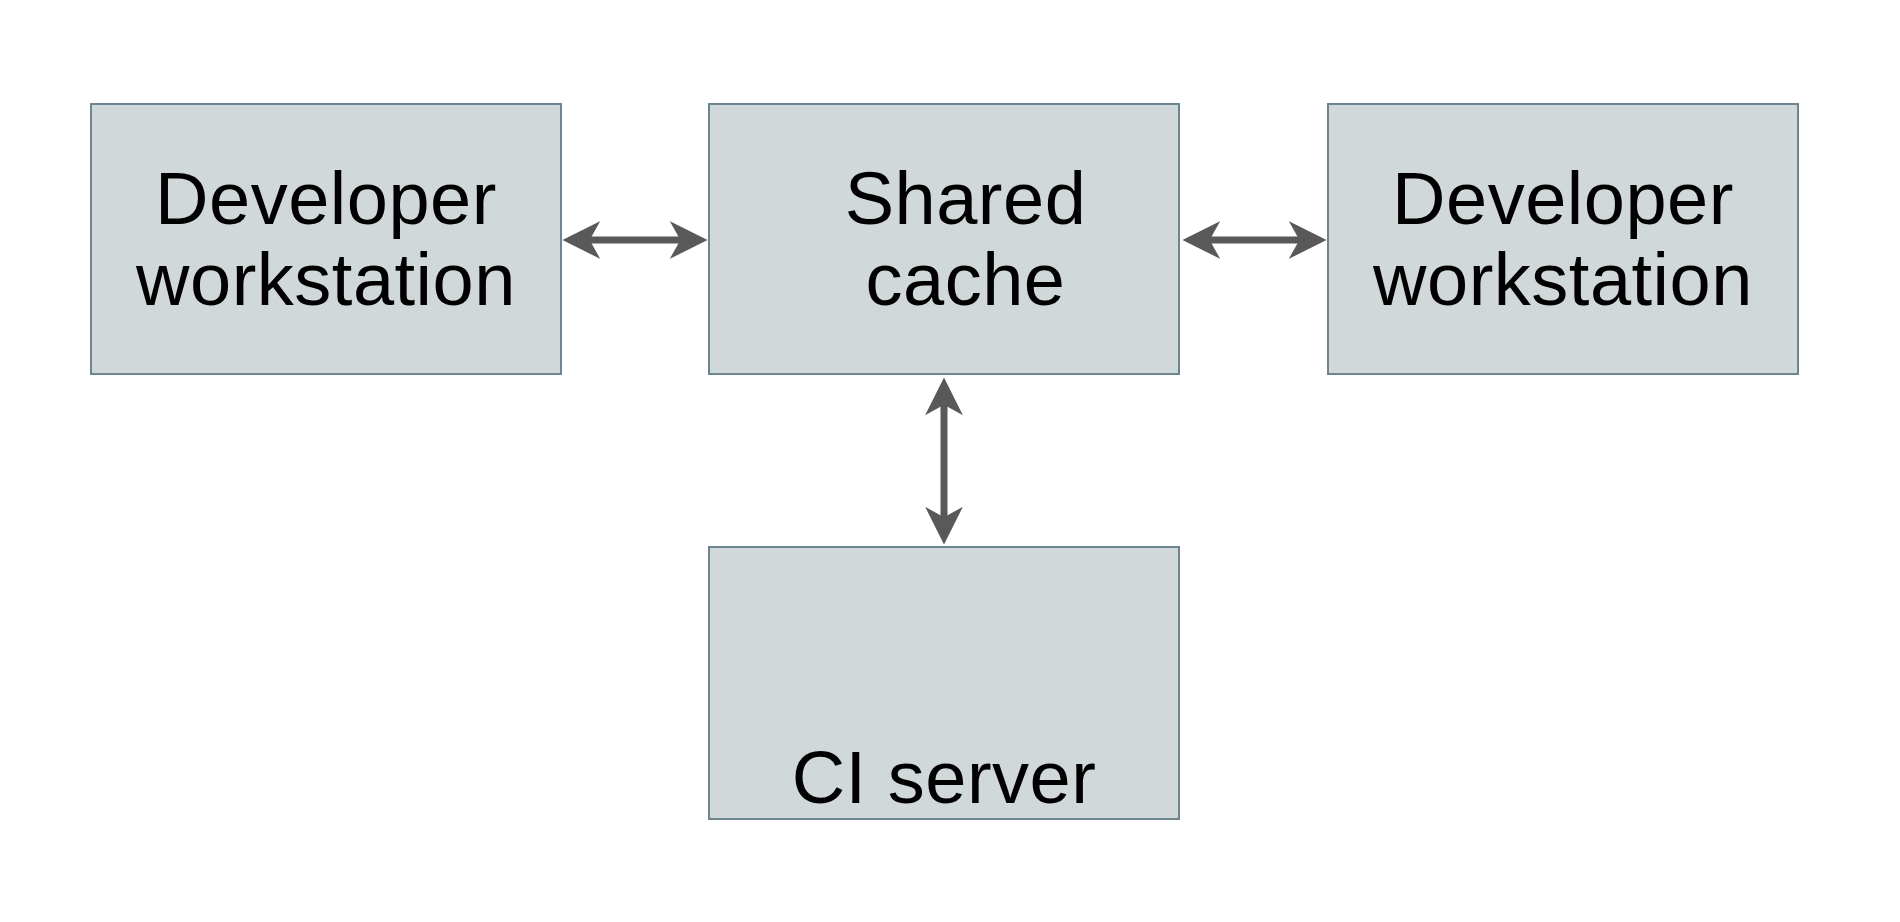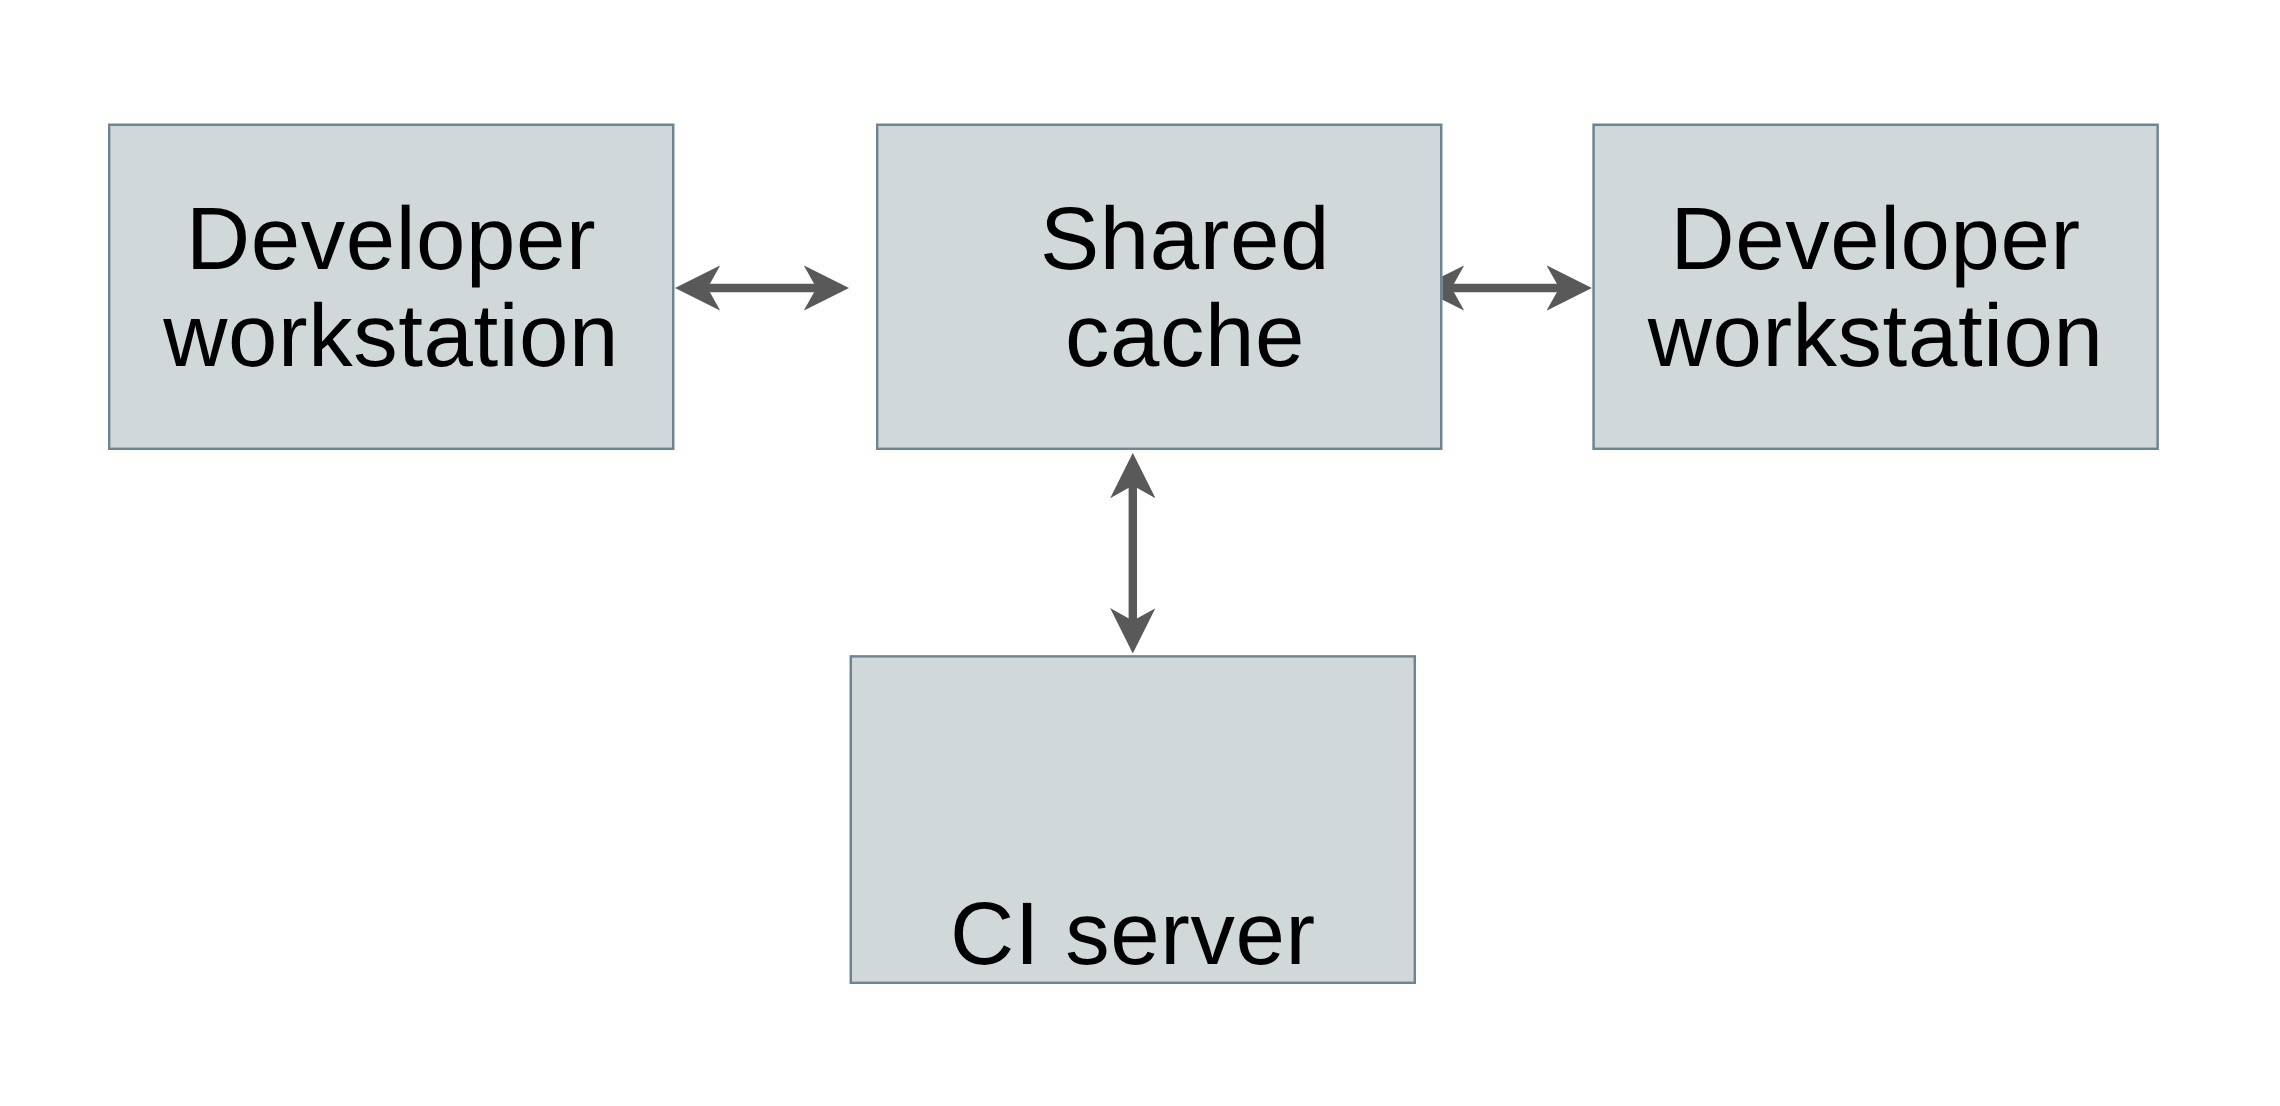--- a/index.html
+++ b/index.html
@@ -51,21 +51,21 @@
   }
   .node .label {
     font-size: 74px;
     line-height: 1.1;
     letter-spacing: 0.5px;
     color: var(--text);
     white-space: pre-line;
     font-weight: 400;
   }
   .node-dev-left  { left: 90px;   top: 103px; width: 472px; height: 272px; }
-  .node-cache     { left: 730px;  top: 103px; width: 472px; height: 272px; padding-left: 43px; }
+  .node-cache     { left: 708px;  top: 103px; width: 472px; height: 272px; padding-left: 43px; }
   .node-dev-right { left: 1327px; top: 103px; width: 472px; height: 272px; }
   .node-ci        { left: 708px;  top: 546px; width: 472px; height: 274px; align-items: flex-end; }
 </style>
 </head>
 <body>
 
 <div class="stage">
 
   <svg class="edges" viewBox="0 0 1900 922" aria-hidden="true">
     <defs>

